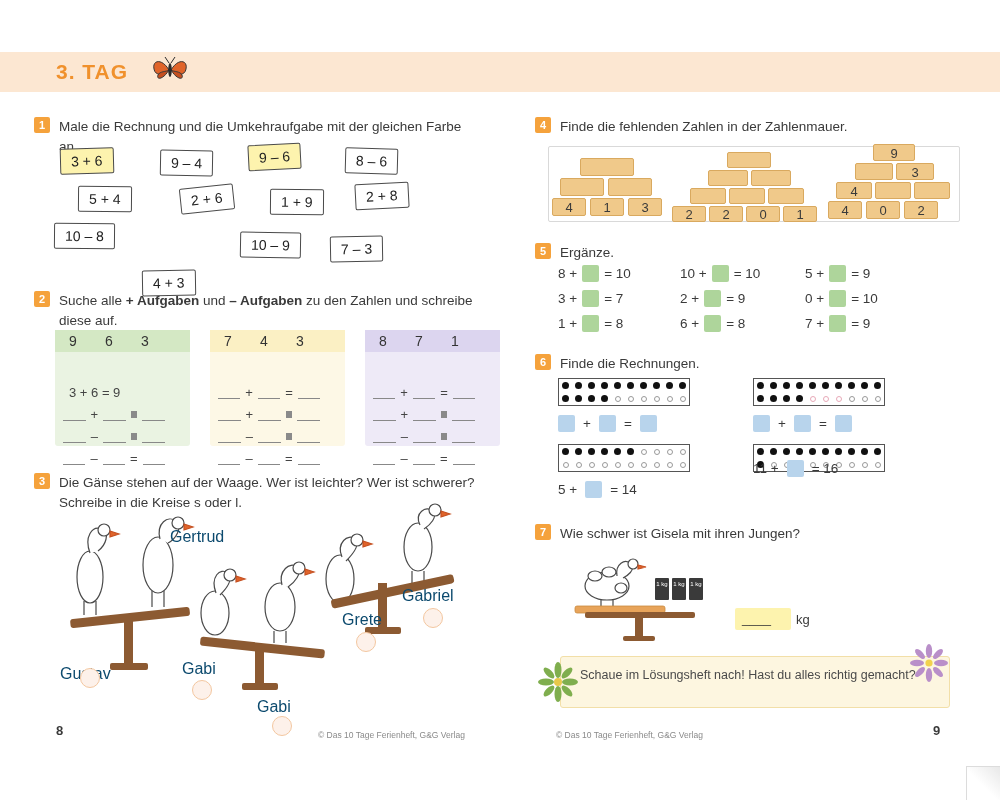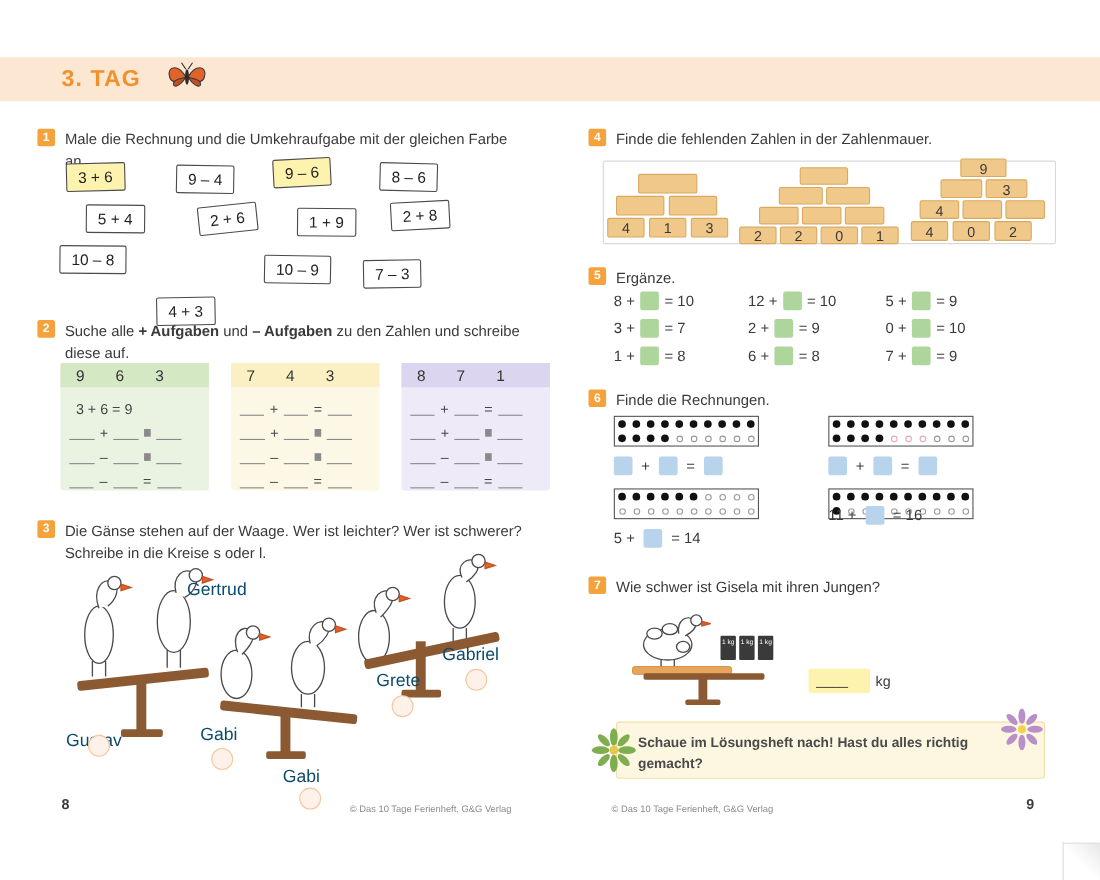--- a/index.html
+++ b/index.html
@@ -48,21 +48,21 @@
   }
   .card.yellow { background:#fdf3ae; }
 
   
   .exblock { position:absolute; border-radius:3px; }
   .exhead { display:flex; }
   .exhead div {
     width:36px; height:22px; text-align:center; line-height:22px;
     font-size:14px; color:#333;
   }
-  .lines { padding:8px 25px 10px 8px; }
+  .lines { padding:8px 25px 10px 8px;margin-top:21px; }
   .lineitem {
     display:flex; align-items:center; gap:5px;
     font-size:13px; color:#444; height:22px;
   }
   .ul { display:inline-block; border-bottom:1px solid #888; width:24px; height:13px; }
   .sq { display:inline-block; width:7px; height:7px; background:#8a8a8a; }
 
   
   .goose-name { position:absolute; font-size:16px; color:#0c4a6e;text-align:center; }
   .circle-out {
@@ -104,21 +104,21 @@
     position:absolute; background:#fdf3ae; border-radius:2px;
   }
 
   
   .note {
     position:absolute; left:560px; top:656px; width:390px; height:52px;
     background:#fdf6e0; border:1px solid #f2dfa8; border-radius:3px;
   }
   .note-text {
     position:absolute; left:580px; top:666px; width:360px;
-    font-size:12.5px; line-height:1.5; color:#4a4a4a;font-weight:bold;
+    font-size:12.5px; line-height:1.5; color:#4a4a4a;
   }
   .note-text .org { color:#f0912c; }
   .flower { position:absolute; }
 
   
   .folio { position:absolute; font-size:13px; font-weight:bold; color:#3a3a3a; }
   .copyright { position:absolute; font-size:8.5px; color:#8a8a8a; }
   .curl {
     position:absolute; right:0; bottom:0; width:34px; height:34px;
     background:linear-gradient(225deg,#e8e8e8 0%, #ffffff 55%);
@@ -385,21 +385,21 @@
     <span class="badge">5</span>
     <span class="task-text">Ergänze.</span>
   </div>
 
   <div class="eq" style="left:558px; top:265px;">
       <span>8 +</span>
       <span class="gbox"></span>
       <span>= 10</span>
     </div>
   <div class="eq" style="left:680px; top:265px;">
-      <span>12 +</span>
+      <span>10 +</span>
       <span class="gbox"></span>
       <span>= 10</span>
     </div>
   <div class="eq" style="left:805px; top:265px;">
       <span>5 +</span>
       <span class="gbox"></span>
       <span>= 9</span>
     </div>
 
   <div class="eq" style="left:558px; top:290px;">

